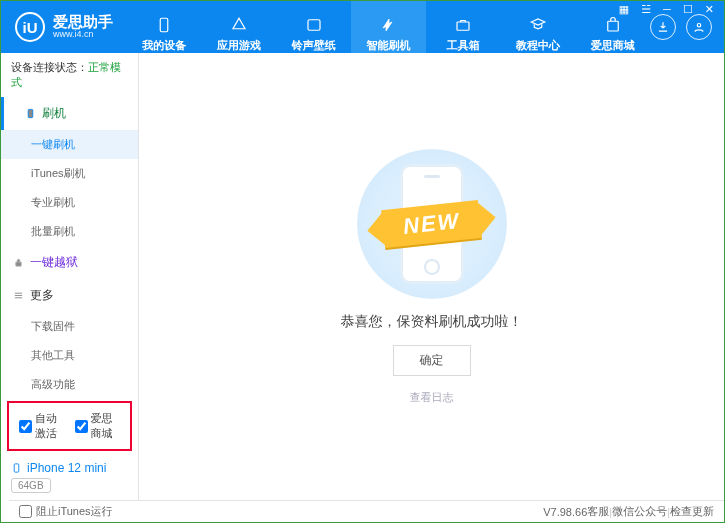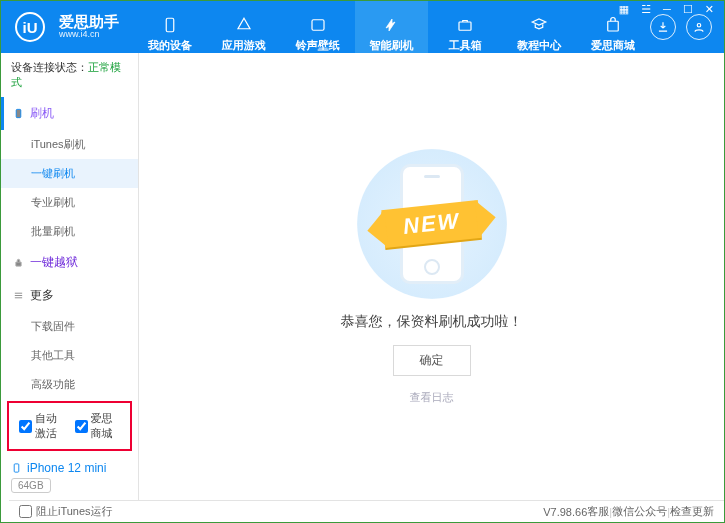--- a/index.html
+++ b/index.html
@@ -1,36 +1,36 @@
 <!DOCTYPE html>
 <html><head>
 <meta charset="utf-8">
 <style>
 * { margin: 0; padding: 0; box-sizing: border-box; font-family: "Microsoft YaHei", Arial, sans-serif; }
 body { background: #fff; width: 725px; height: 523px; overflow: hidden; position: relative; border: 1px solid #3b9a3b; }
 .header { background: #0d87f0; height: 52px; display: flex; align-items: center; color: #fff; }
-.logo-area { display: flex; align-items: center; padding: 0 14px; gap: 14px; }
+.logo-area { display: flex; align-items: center; padding: 0 14px; gap: 8px; }
 .logo-circle { width: 30px; height: 30px; border: 2px solid #fff; border-radius: 50%; display: flex; align-items: center; justify-content: center; font-weight: bold; font-size: 15px; }
 .logo-text { display: flex; flex-direction: column; line-height: 1.1; }
 .app-name { font-size: 15px; font-weight: bold; }
 .app-url { font-size: 9px; opacity: .9; }
 .nav { display: flex; flex: 1; height: 100%; }
 .nav-item { flex: 1; display: flex; flex-direction: column; align-items: center; justify-content: flex-end; font-size: 11px; gap: 4px; cursor: pointer; font-weight: bold; }
 .nav-item.active { background: #2a9af2; }
 .nav-icon { width: 18px; height: 18px; display: flex; align-items: center; justify-content: center; }
 .header-right { display: flex; align-items: center; gap: 10px; padding-right: 12px; }
 .circle-btn { width: 26px; height: 26px; border: 1.5px solid rgba(255,255,255,.85); border-radius: 50%; display: flex; align-items: center; justify-content: center; cursor: pointer; }
 .win-ctrl { position: absolute; top: 2px; right: 8px; display: flex; gap: 8px; font-size: 11px; color: #fff; }
 .win-ctrl span { cursor: pointer; padding: 0 2px; }
 .body { display: flex; height: calc(100% - 52px - 22px); }
 .sidebar { width: 138px; border-right: 1px solid #e3e3e3; display: flex; flex-direction: column; font-size: 11px; color: #555; }
 .conn-status { padding: 7px 10px; font-size: 11px; color: #333; }
 .conn-status .mode { color: #19a03a; }
 .section-head { display: flex; align-items: center; gap: 6px; padding: 8px 12px; color: #333; font-size: 12px; }
-.section-head.active { border-left: 3px solid #0d87f0; color: #8b5cf6; padding-left: 9px; }
+.section-head.active { border-left: 3px solid #0d87f0; color: #15803d; padding-left: 21px; }
 .sub-item { padding: 7px 10px 7px 30px; cursor: pointer; color: #666; }
 .sub-item.active { background: #e9f3fd; color: #0d87f0; }
 .sub-note { padding: 6px 10px 6px 30px; font-size: 10px; color: #999; line-height: 1.3; }
 .cb-row { display: flex; gap: 10px; padding: 8px 10px; border: 2px solid #e03; margin: 2px 6px; }
 .cb-row label { display: flex; align-items: center; gap: 3px; font-size: 11px; color: #444; }
 .device-box { padding: 8px 10px; }
 .dev-name { color: #0d87f0; font-size: 12px; display: flex; align-items: center; gap: 5px; }
 .dev-badge { display: inline-block; border: 1px solid #ccc; border-radius: 3px; padding: 1px 6px; font-size: 10px; color: #888; margin-top: 3px; }
 .main { flex: 1; display: flex; flex-direction: column; align-items: center; justify-content: center; gap: 14px; }
 .illus { width: 200px; height: 150px; position: relative; display: flex; align-items: center; justify-content: center; }
@@ -152,22 +152,22 @@
     <div class="conn-status">
       <span>设备连接状态：</span><span class="mode">正常模式</span>
     </div>
 
     <div class="section-head active">
       <svg class="ic-sm" viewBox="0 0 24 24" fill="none" stroke="#0d87f0" stroke-width="2">
           <rect x="7" y="3" width="10" height="18" rx="2"></rect>
         </svg>
       <span>刷机</span>
     </div>
+    <div class="sub-item active">一键刷机</div>
     <div class="sub-item">iTunes刷机</div>
-    <div class="sub-item active">一键刷机</div>
     <div class="sub-item">专业刷机</div>
     <div class="sub-item">批量刷机</div>
 
     <div class="section-head" style="color:#6d28d9">
       <svg class="ic-sm" viewBox="0 0 24 24" fill="none" stroke="#bbb" stroke-width="2">
           <rect x="6" y="11" width="12" height="9" rx="1"></rect>
           <path d="M9 11V8a3 3 0 016 0v3"></path>
         </svg>
       <span>一键越狱</span>
     </div>

